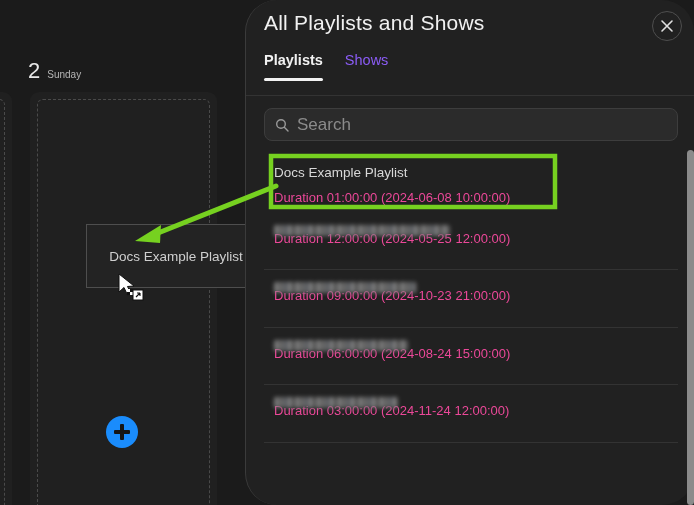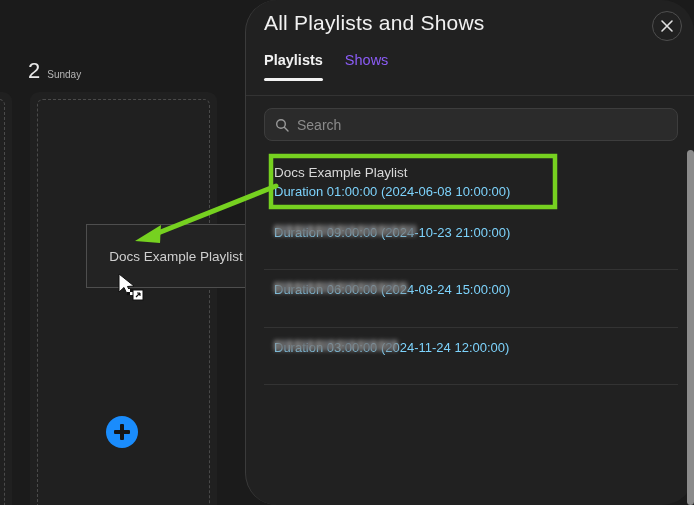--- a/index.html
+++ b/index.html
@@ -55,39 +55,39 @@
   .tab.active::after { content: ""; position: absolute; left: 0; right: 0; bottom: 0;
                        height: 3px; background: #f2f2f2; border-radius: 2px; }
   .tab.inactive { color: #8b5cf6; }
   .tab-rule { position: absolute; left: 0; right: 0; top: 95px; height: 1px; background: #333; }
 
   .search-wrap { position: absolute; left: 18px; top: 108px; right: 16px; height: 33px;
                  background: #2b2b2b; border: 1px solid #3d3d3d; border-radius: 8px;
                  display: flex; align-items: center; padding: 0 10px; cursor: text; }
   .search-wrap svg { flex: none; margin-right: 8px; }
   .search-input { flex: 1; background: transparent; border: none; outline: none;
-                  font-family: "Liberation Sans", sans-serif; font-size: 14px; color: #3b82f6; }
+                  font-family: "Liberation Sans", sans-serif; font-size: 17px; color: #3b82f6; }
   .search-input::placeholder { color: #8b8b8b; }
 
   .list { position: absolute; left: 18px; top: 155px; right: 16px; bottom: 0;
           overflow: hidden; }
   .row { position: relative; height: 57.5px; padding: 9px 6px 0 10px;
          border-bottom: 1px solid #333; cursor: pointer; }
   .row.first { border-bottom: none; }
   .row-title { font-size: 13.5px; color: #d8d8d8; line-height: 17px; }
   .row-title.redacted { position: relative; color: transparent; user-select: none; }
   .row-title.redacted::before {
     content: ""; position: absolute; left: 0; top: 3px; height: 11px;
     width: var(--w, 130px); border-radius: 2px;
     background: repeating-linear-gradient(90deg,
       #7d7d7d 0px, #9a9a9a 3px, #565656 6px, #8c8c8c 9px,
       #44484f 12px, #a5a5a5 15px, #6b6b6b 18px, #3c3c3c 21px);
     filter: blur(2.2px); opacity: .85;
   }
-  .row-sub { font-size: 13px; color: #7dd3fc; line-height: 18px; margin-top: 2px; }
+  .row-sub { font-size: 13px; color: #ec4899; line-height: 18px; margin-top: 8px; }
 
   .scrollbar { position: absolute; right: 0px; top: 150px; width: 7px; bottom: 0;
                background: transparent; cursor: pointer; }
   .scroll-thumb { position: absolute; left: 0; top: 0; width: 7px; height: 355px;
                   background: #8b8b8b; border-radius: 4px; }
 
   
   .anno { position: absolute; left: 0; top: 0; width: 694px; height: 505px;
           pointer-events: none; }
 </style>
@@ -161,20 +161,24 @@
       <input class="search-input" type="text" placeholder="Search" style="">
     </div>
 
     <div class="list">
 
       <div class="row first">
         <div class="row-title">Docs Example Playlist</div>
         <div class="row-sub">Duration 01:00:00 (2024-06-08 10:00:00)</div>
       </div>
 
+      <div class="row">
+        <div class="row-title redacted" style="--w:176px"></div>
+        <div class="row-sub">Duration 12:00:00 (2024-05-25 12:00:00)</div>
+      </div>
 
       <div class="row">
         <div class="row-title redacted" style="--w:142px"></div>
         <div class="row-sub">Duration 09:00:00 (2024-10-23 21:00:00)</div>
       </div>
 
       <div class="row">
         <div class="row-title redacted" style="--w:134px"></div>
         <div class="row-sub">Duration 06:00:00 (2024-08-24 15:00:00)</div>
       </div>

